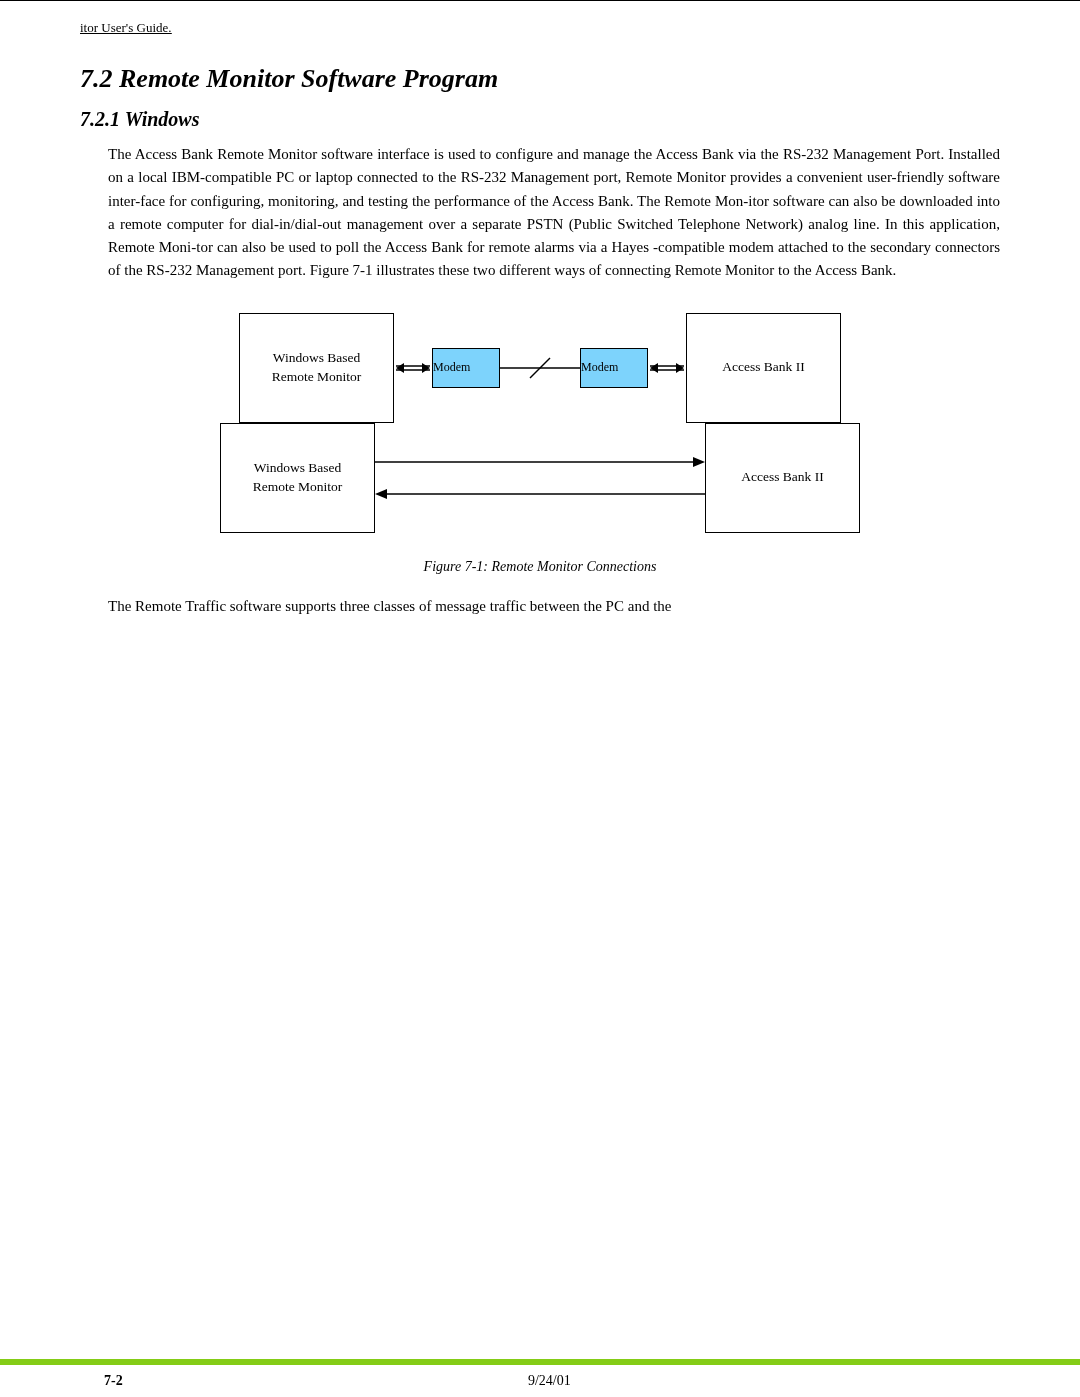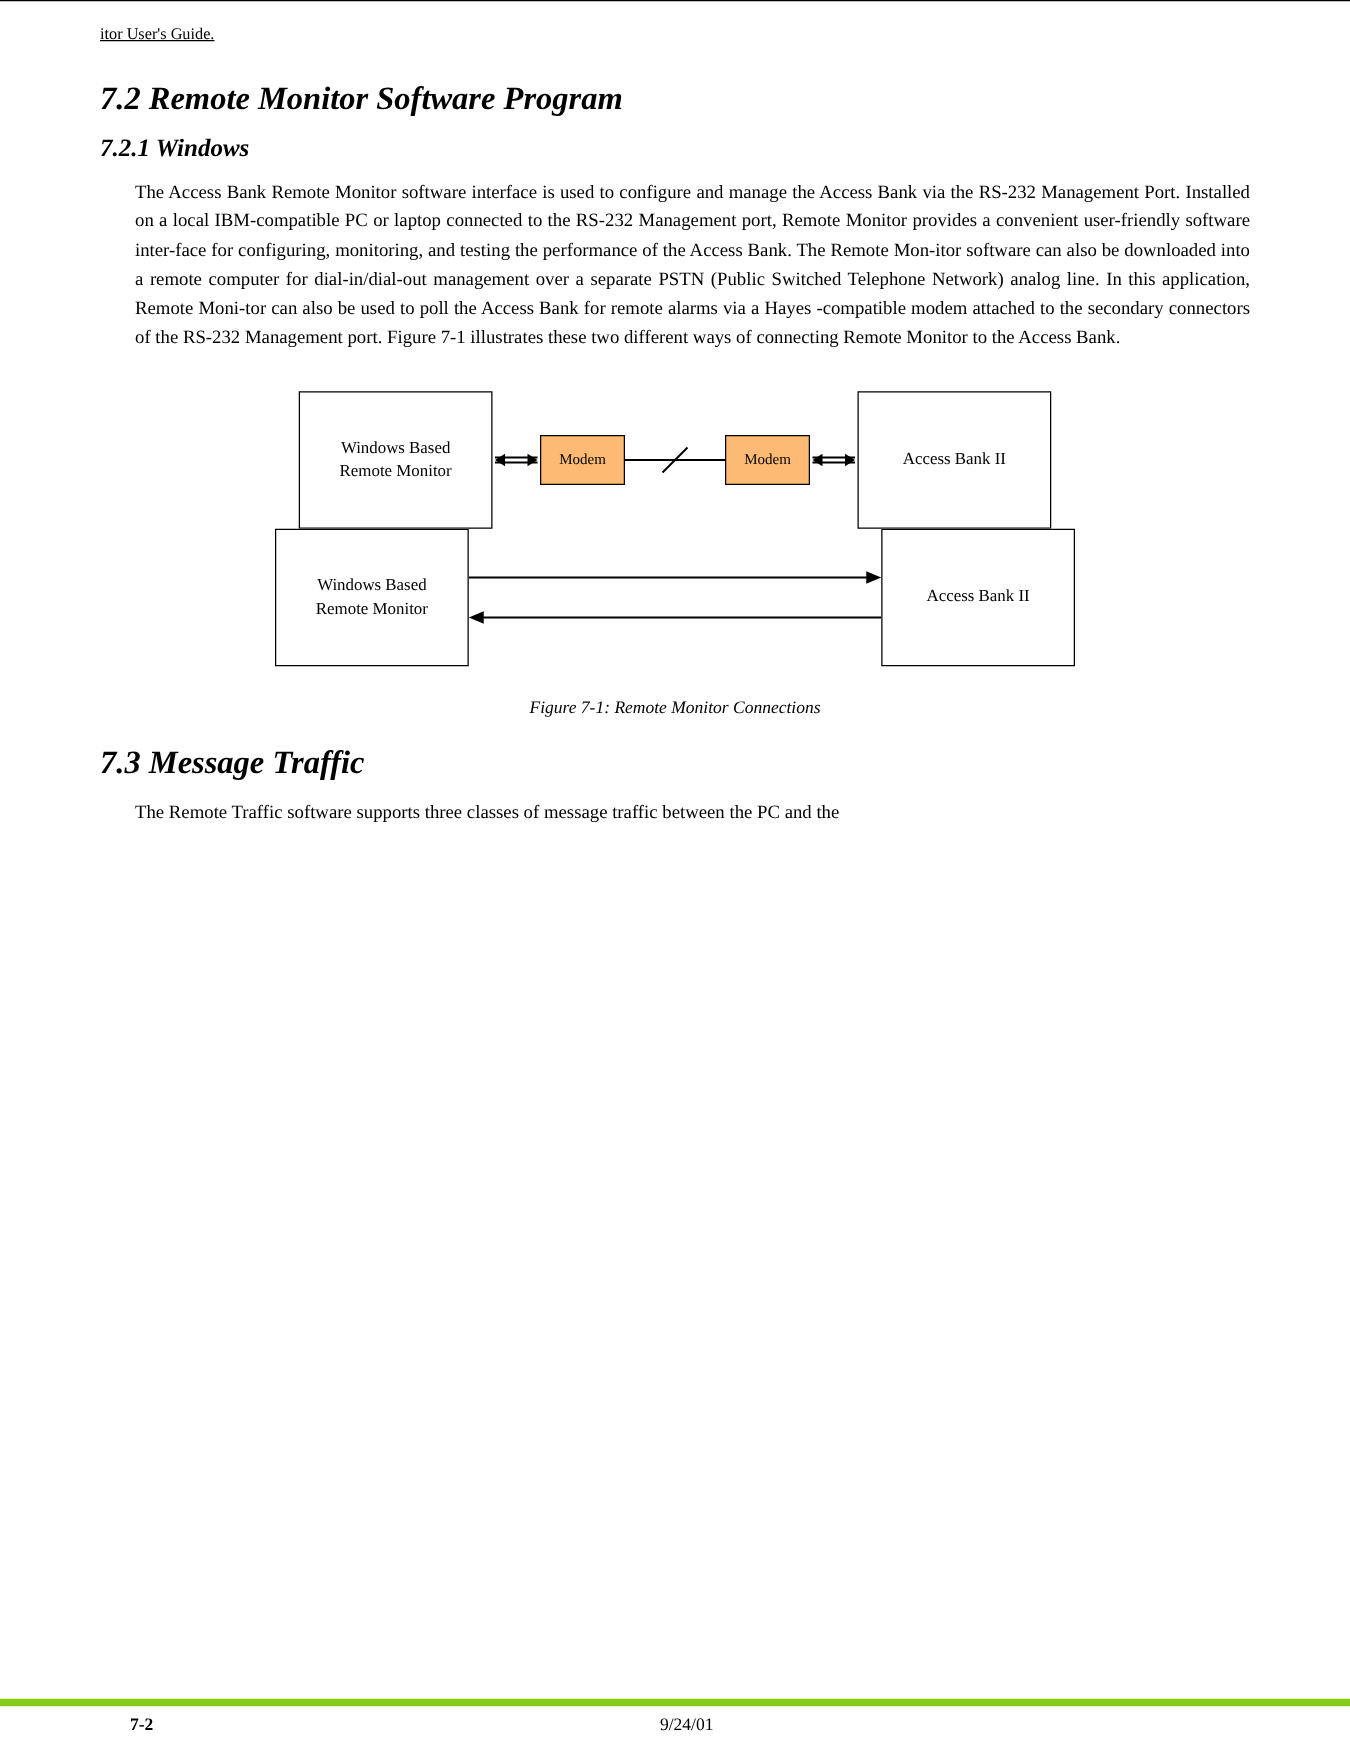--- a/index.html
+++ b/index.html
@@ -26,20 +26,21 @@
     .top-rule {
       width: 100%;
       border: none;
       border-top: 1px solid #000;
       margin: 0;
     }
 
     
     .header-area {
       padding: 18px 36px 0 80px;
+      text-decoration: underline;
     }
 
     .header-breadcrumb {
       font-size: 13px;
       text-decoration: underline;
       color: #000;
     }
 
     
     .main-content {
@@ -95,24 +96,23 @@
       background: #fff;
       position: relative;
     }
 
     .diagram-box-small {
       border: 1px solid #000;
       width: 68px;
       height: 40px;
       display: flex;
       align-items: center;
-      justify-content: center;
       text-align: center;
       font-size: 12px;
-      background: #fdba74;
+      background: #7dd3fc;
     }
 
     
     .figure-caption {
       text-align: center;
       font-size: 14px;
       font-style: italic;
       margin-top: 26px;
       margin-bottom: 20px;
     }
@@ -254,21 +254,20 @@
           <span>Access Bank II</span>
         </div>
 
       </div>
 
     </div>
 
     <p class="figure-caption">Figure 7-1: Remote Monitor Connections</p>
 
     <div class="section-73">
-      <h2 class="section-heading-main">7.3   Message Traffic</h2>
 
       <p class="body-paragraph">The Remote Traffic software supports three classes of message traffic between the PC and the</p>
     </div>
 
   </div>
 
   <div class="footer">
     <span class="footer-left">7-2</span>
     <span class="footer-center">9/24/01</span>
     <span></span>

